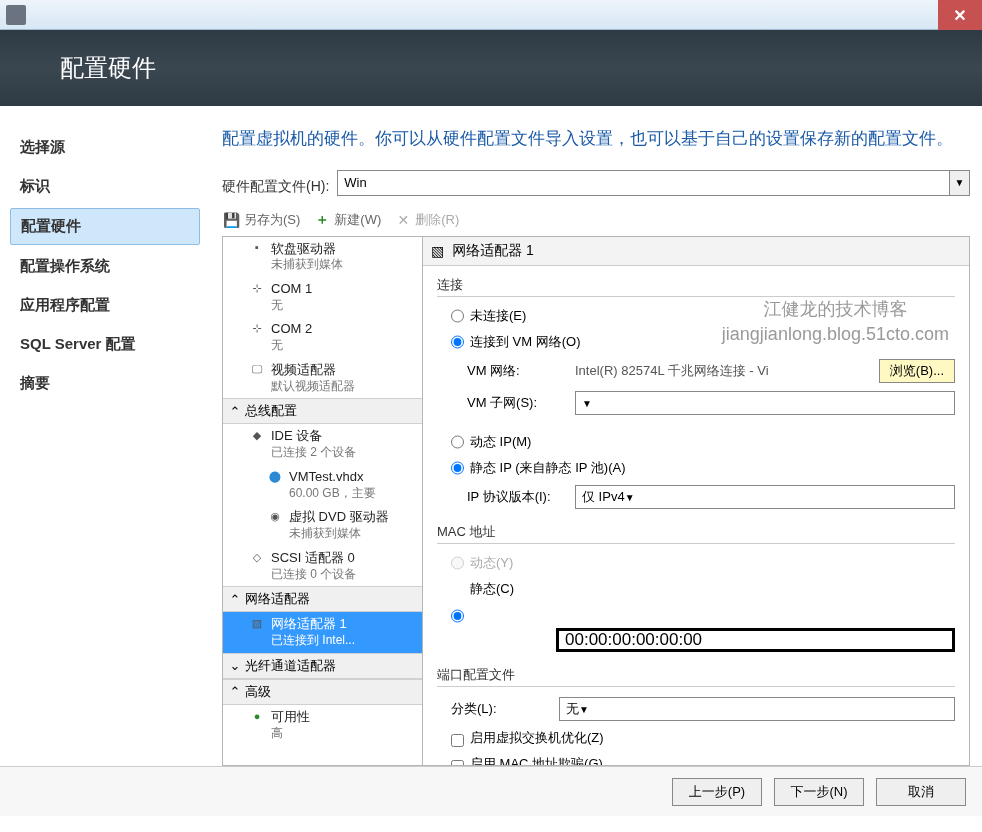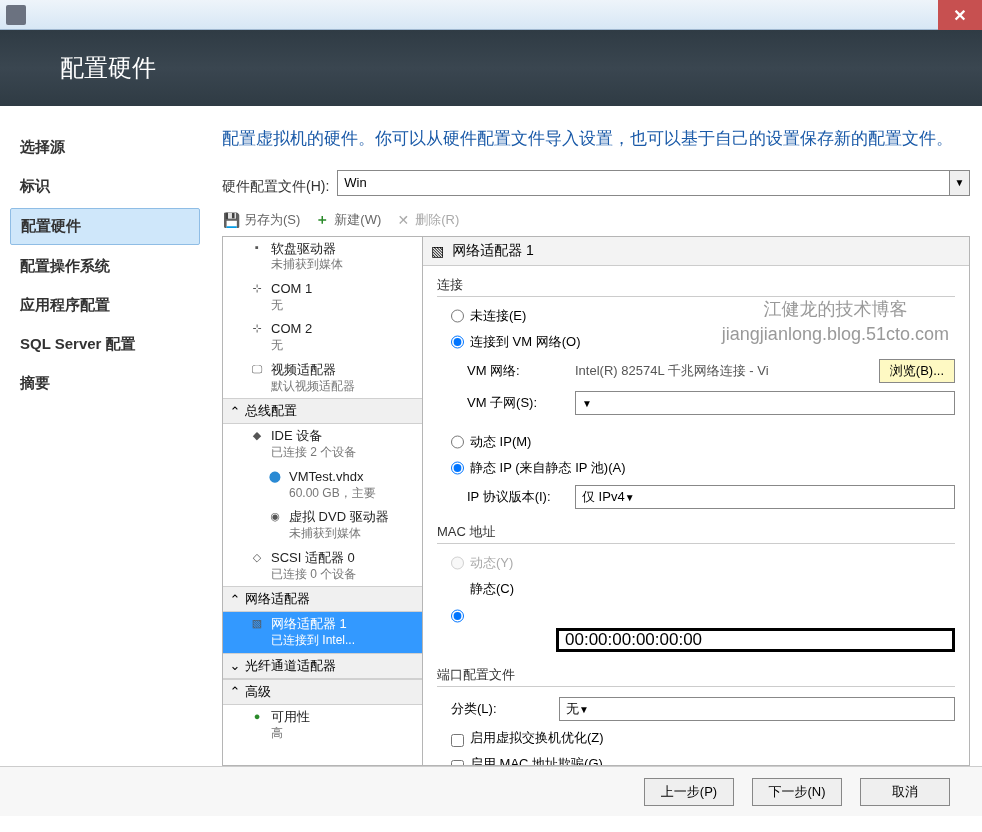--- a/index.html
+++ b/index.html
@@ -45,21 +45,21 @@
 .radio-row { display: flex; gap: 6px; padding: 4px 0 4px 14px; font-size: 13px; }
 .radio-row input[type=radio] { margin: 0; }
 .form-row { display: flex; align-items: center; gap: 8px; padding: 4px 0 4px 30px; font-size: 13px; }
 .form-row label { width: 100px; }
 .form-row .val { flex: 1; }
 .btn-sm { height: 24px; padding: 0 10px; border: 1px solid #888; background: #fef9c3; font-size: 13px; cursor: pointer; }
 .combo-sm { flex: 1; height: 24px; border: 1px solid #888; background: #fff; display: flex; align-items: center; padding: 0 6px; position: relative; }
 .input-sm { flex: 1; height: 24px; border: 3px solid #000000; padding: 0 6px; font-size: 17px; margin-top: 48px; }
 .chk-row { display: flex; align-items: flex-end; gap: 6px; padding: 4px 0 4px 14px; font-size: 13px; }
 .watermark { position: absolute; top: 60px; right: 20px; color: #999; font-size: 18px; pointer-events: none; text-align: center; line-height: 1.4; }
-.footer { height: 50px; border-top: 1px solid #ccc; display: flex; align-items: center; justify-content: flex-end; padding-right: 32px; gap: 18px; background: #f7f7f7; }
+.footer { height: 50px; border-top: 1px solid #ccc; display: flex; align-items: center; justify-content: flex-end; padding-right: 16px; gap: 12px; background: #f7f7f7; }
 .footer button { height: 28px; width: 90px; border: 1px solid #888; background: #efefef; font-size: 13px; cursor: pointer; }
 .chev { font-size: 10px; }
 ::-webkit-scrollbar { width: 17px; background: #f0f0f0; }
 ::-webkit-scrollbar-thumb { background: #c0c0c0; }
 .disabled { color: #aaa; }
 </style>
 </head>
 <body>
 
 <div class="titlebar">

